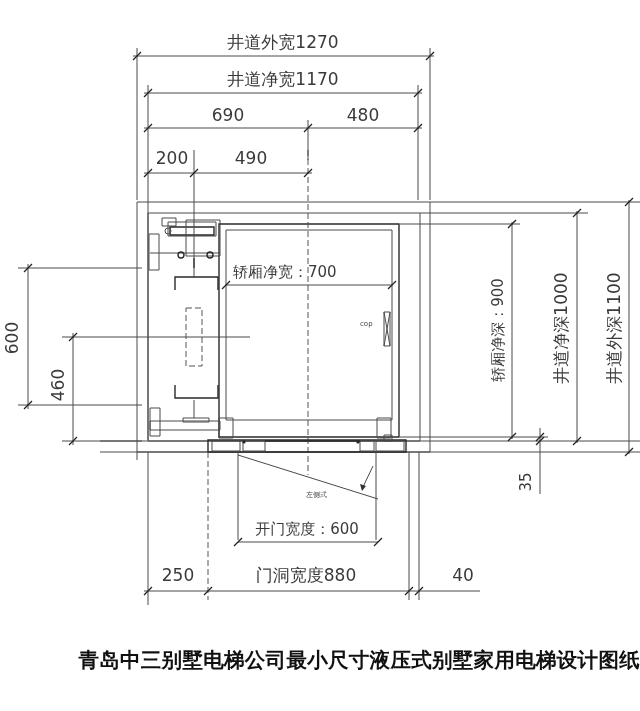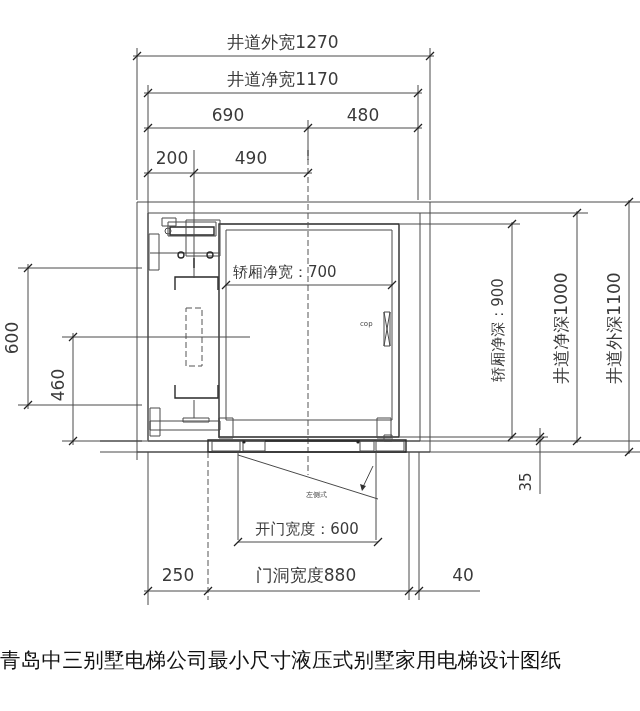--- a/index.html
+++ b/index.html
@@ -7,22 +7,22 @@
   #drawing { position: absolute; left: 0; top: 0; width: 640px; height: 620px; }
   #drawing line, #drawing rect, #drawing polyline, #drawing path { vector-effect: non-scaling-stroke; }
   .ln { stroke: #4a4a4a; stroke-width: 1; fill: none; }
   .ln2 { stroke: #2a2a2a; stroke-width: 1.4; fill: none; }
   .dash { stroke: #555; stroke-width: 1; stroke-dasharray: 6 3; fill: none; }
   .tick { stroke: #222; stroke-width: 1.3; }
   .dim-text { font-family: "DejaVu Sans", sans-serif; fill: #3a3a3a; font-size: 17px; }
   .dim-text-sm { font-family: "DejaVu Sans", sans-serif; fill: #3a3a3a; font-size: 15px; }
   .tiny { font-family: "DejaVu Sans", sans-serif; fill: #444; font-size: 7px; }
   .caption {
-    position: absolute; left: 0; top: 646px; width: 640px; text-align: left;
-    font-family: "DejaVu Serif", serif; font-weight: normal; font-size: 20.5px; color: #111;
+    position: absolute; left: 0; top: 646px; width: 640px; text-align: right;
+    font-family: "DejaVu Serif", serif; font-weight: bold; font-size: 20.5px; color: #111;
     letter-spacing: 0.3px; white-space: nowrap;
   }
 </style>
 </head>
 <body>
 
 <svg id="drawing" viewBox="0 0 640 620" xmlns="http://www.w3.org/2000/svg">
 
   <g>
 

